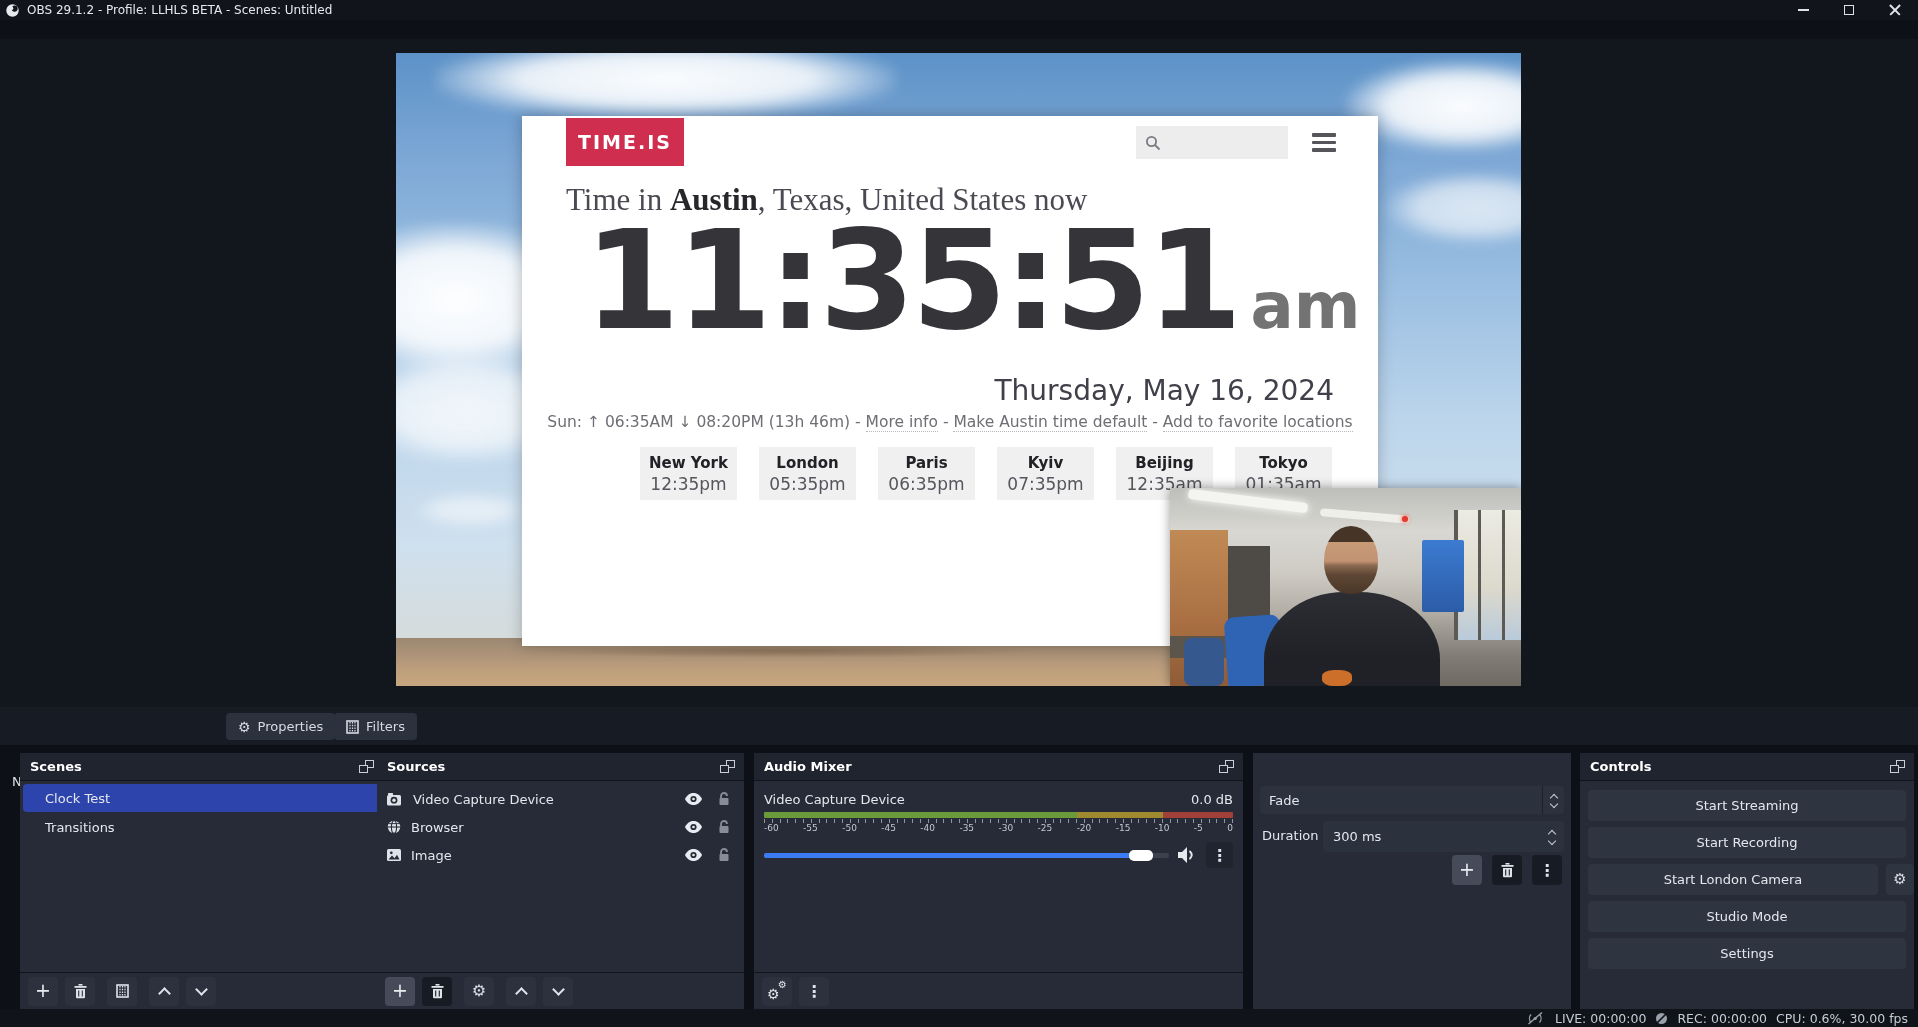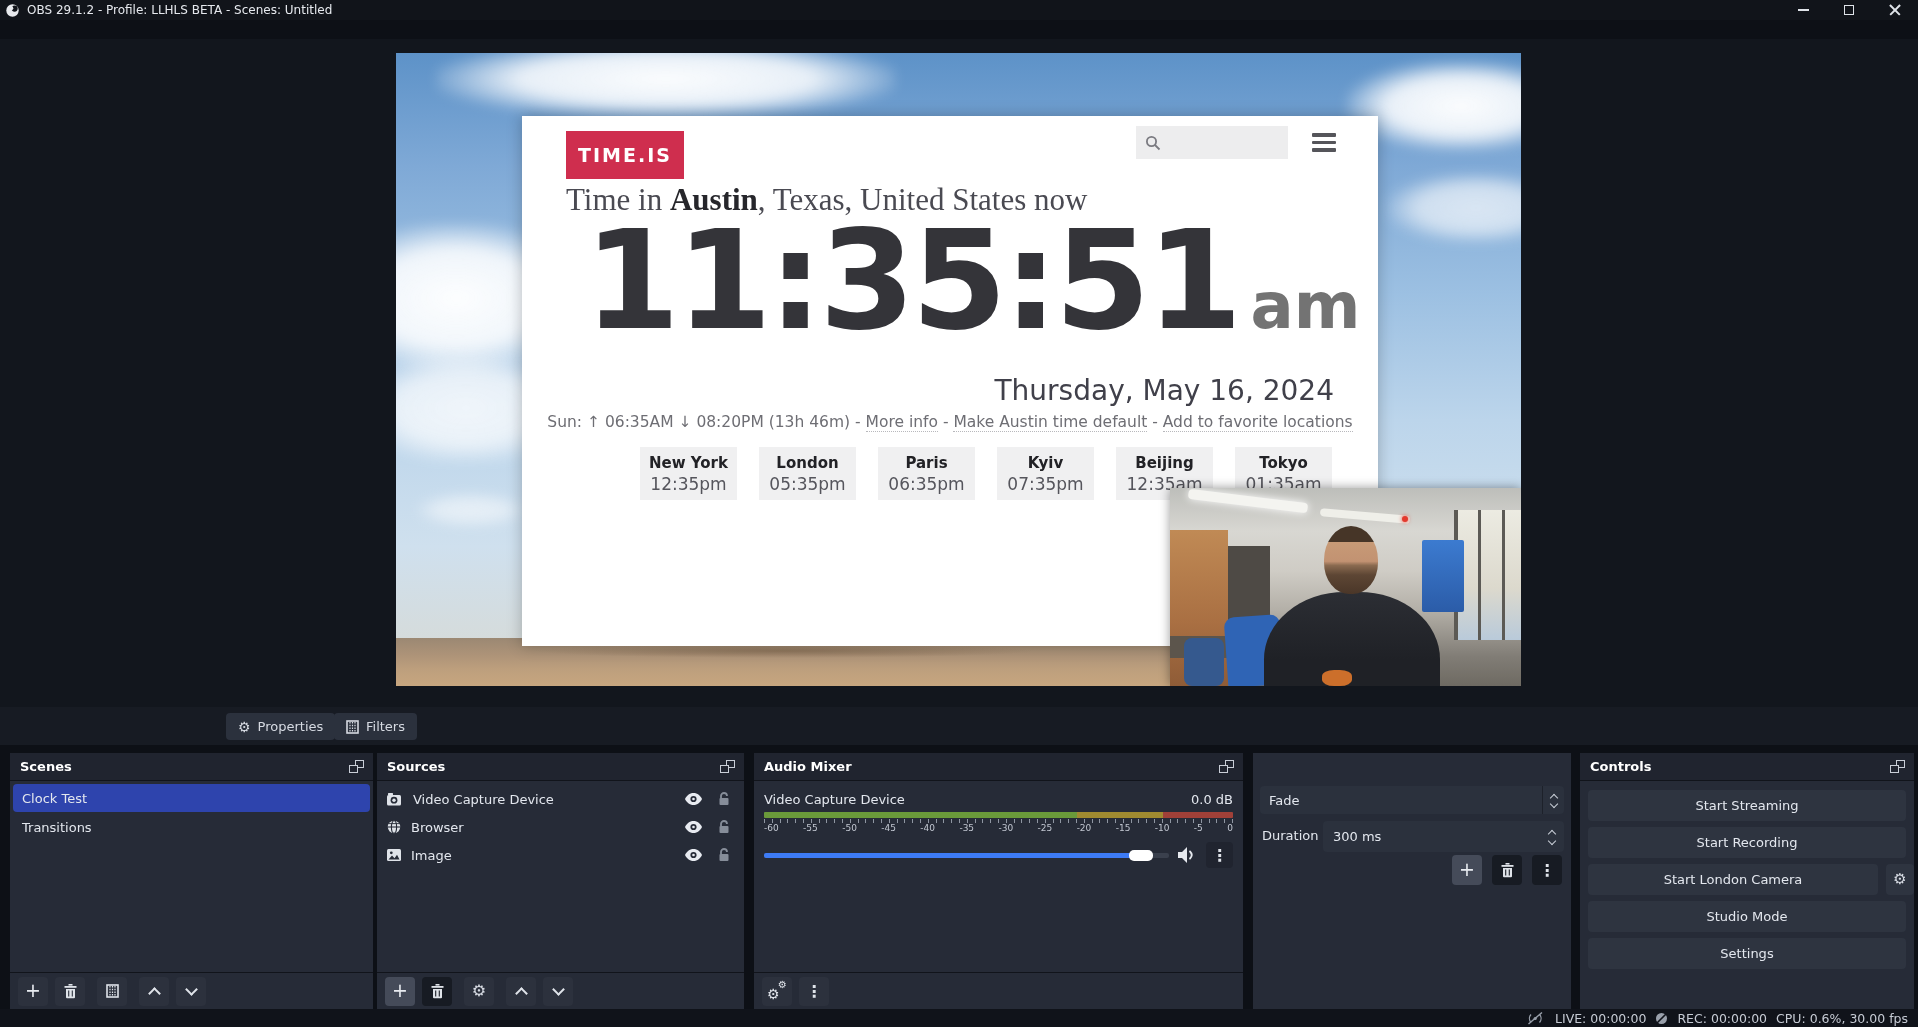--- a/index.html
+++ b/index.html
@@ -25,21 +25,21 @@
   
   .canvas { position:absolute; top:39px; left:0; width:1918px; height:668px; background:#12161d; }
   .preview { position:absolute; left:396px; top:14px; width:1125px; height:633px; overflow:hidden; background:linear-gradient(180deg,#5d92c8 0%,#7fa9d6 18%,#9cc0e2 38%,#bcd5eb 58%,#cfe0ee 78%,#d8d9d2 100%); }
   .cloud { position:absolute; background:radial-gradient(ellipse at center, rgba(255,255,255,.98) 0%, rgba(255,255,255,.85) 45%, rgba(255,255,255,0) 75%); filter:blur(6px); }
   .desert { position:absolute; left:0; bottom:0; width:100%; height:48px;
             background:linear-gradient(180deg,#9b8873 0%,#ad9378 35%,#bd9f7d 65%,#c7a67f 100%); }
   .desert::before { content:""; position:absolute; left:12%; top:6px; width:45%; height:14px; background:radial-gradient(ellipse, rgba(120,95,70,.55), transparent 70%); }
 
   
   .page { position:absolute; left:126px; top:63px; width:856px; height:530px; background:#ffffff; box-shadow:0 0 14px rgba(0,0,0,.25); color:#3c3c44; }
-  .logo { position:absolute; left:44px; top:2px; width:118px; height:48px; display:flex; align-items:center; justify-content:center; font-size:19px; font-weight:bold; letter-spacing:2px; color:#fff;margin-top:13px; }
+  .logo { position:absolute; left:44px; top:2px; width:118px; height:48px; display:flex; align-items:center; justify-content:center; font-size:19px; font-weight:bold; letter-spacing:2px; color:#fff; }
   .searchbox { position:absolute; left:614px; top:10px; width:152px; height:33px; background:#ededee; display:flex; align-items:center; padding-left:9px; gap:7px; }
   .hamburger { position:absolute; left:790px; top:17px; display:flex; flex-direction:column; gap:4px; }
   .hamburger i { width:24px; height:3.5px; background:#55555a; border-radius:1px; }
   .h1 { position:absolute; left:44px; top:66px; font-size:31px; color:#4a4a52; white-space:nowrap;font-family:Liberation Serif, serif; }
   .h1 b { color:#26262b; }
   .clock { position:absolute; left:62px; top:96px; display:flex; align-items:baseline; white-space:nowrap; }
   .clock .time { font-size:138px; font-weight:bold; letter-spacing:-4px; line-height:1; color:#343439; }
   .clock .ampm { font-size:64px; font-weight:bold; margin-left:12px; color:#737373;text-align:right; }
   .date { position:absolute; right:44px; top:258px; font-size:28px; color:#40404a; }
   .sunline { position:absolute; left:0; top:297px; width:100%; text-align:center; font-size:15.5px; color:#6e6e74; white-space:nowrap; }
@@ -86,21 +86,21 @@
   .tbtn { width:30px; height:29px; background:#2c313d; border-radius:4px; display:flex; align-items:center; justify-content:center; color:#dfe3e9; flex:none; }
   .tbtn.light { background:#454b59; }
   .tbtn.dark { background:#171b23; }
   .plus { font-size:19px; line-height:1; color:#e8ebf0; margin-top:-2px; }
   .chev-up, .chev-dn { width:9px; height:9px; border:solid #dfe3e9; border-width:0 2px 2px 0; }
   .chev-up { transform:rotate(-135deg); margin-top:4px; }
   .chev-dn { transform:rotate(45deg); margin-top:-4px; }
   .kebab { font-size:16px; font-weight:bold; color:#dfe3e9; }
 
   .scene-list { padding:3px 3px 0 3px; }
-  .scene-row { height:28px; display:flex; align-items:center; padding-left:9px; font-size:13px; color:#e3e7ee; border-radius:4px; margin-bottom:1px; }
+  .scene-row { height:28px; display:flex; align-items:center; padding-left:22px; font-size:13px; color:#e3e7ee; border-radius:4px; margin-bottom:1px; }
   .scene-row.selected { background:#2e44ad; }
 
   .source-row { height:28px; display:flex; align-items:center; padding:0 14px 0 10px; gap:10px; font-size:13px; color:#e3e7ee; }
   .source-row .grow { flex:1; }
   .srcicons { display:flex; align-items:center; gap:16px; }
 
   
   .mix-body { padding:11px 10px 0 10px; }
   .mix-row1 { display:flex; font-size:13px; color:#e3e7ee; }
   .mix-row1 .db { margin-left:auto; }
@@ -263,21 +263,21 @@
       <svg width="13" height="14" viewBox="0 0 13 14">
         <rect x="1" y="1" width="11" height="12" fill="none" stroke="#d6dae2" stroke-width="1.6"></rect>
         <line x1="4" y1="2" x2="4" y2="12" stroke="#d6dae2" stroke-width="1.2" stroke-dasharray="1.5 1.2"></line>
         <line x1="6.5" y1="2" x2="6.5" y2="12" stroke="#d6dae2" stroke-width="1.2" stroke-dasharray="1.5 1.2"></line>
         <line x1="9" y1="2" x2="9" y2="12" stroke="#d6dae2" stroke-width="1.2" stroke-dasharray="1.5 1.2"></line>
       </svg>
       <span>Filters</span>
     </div>
   </div>
 
-  <div class="dock" id="dock-scenes" style="left:10px; width:363px;">
+  <div class="dock" id="dock-scenes" style="left:20px; width:363px;">
     <div class="dock-header">
       <span>Scenes</span>
       <span class="popout">
           <i class="back"></i>
           <i class="front"></i>
         </span>
     </div>
     <div class="scene-list">
       <div class="scene-row selected">
           <span>Clock Test</span>

